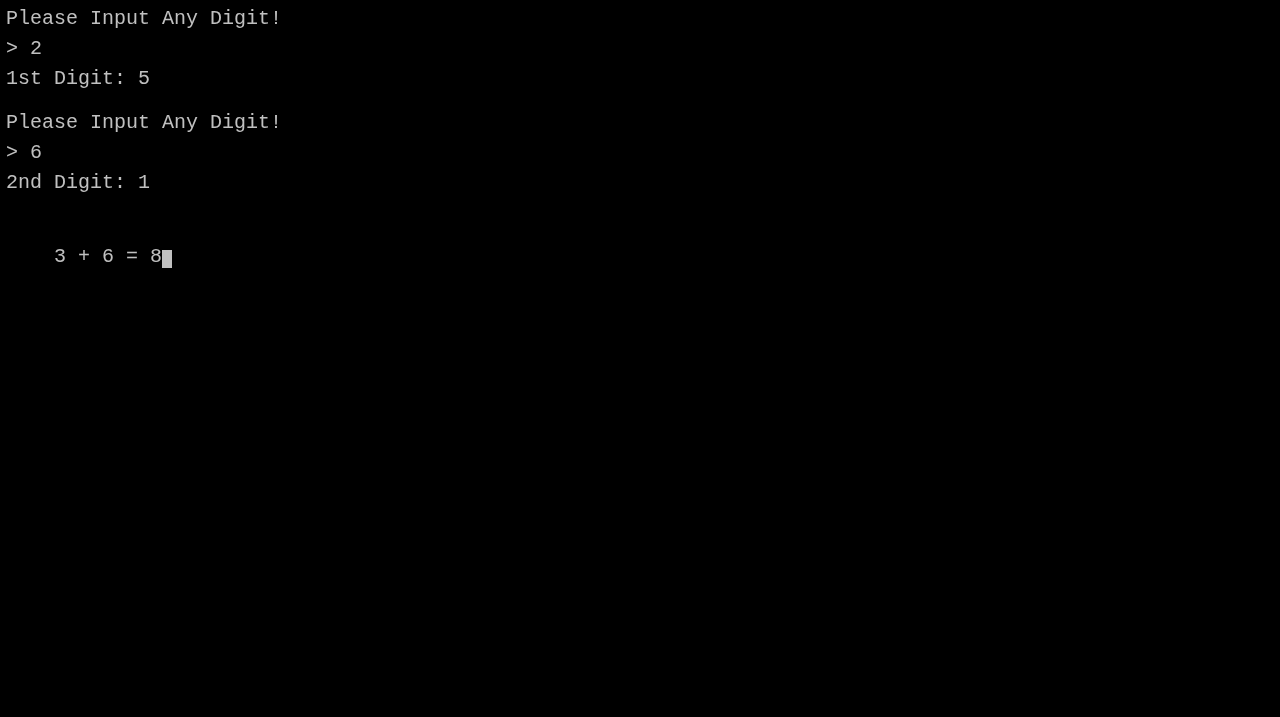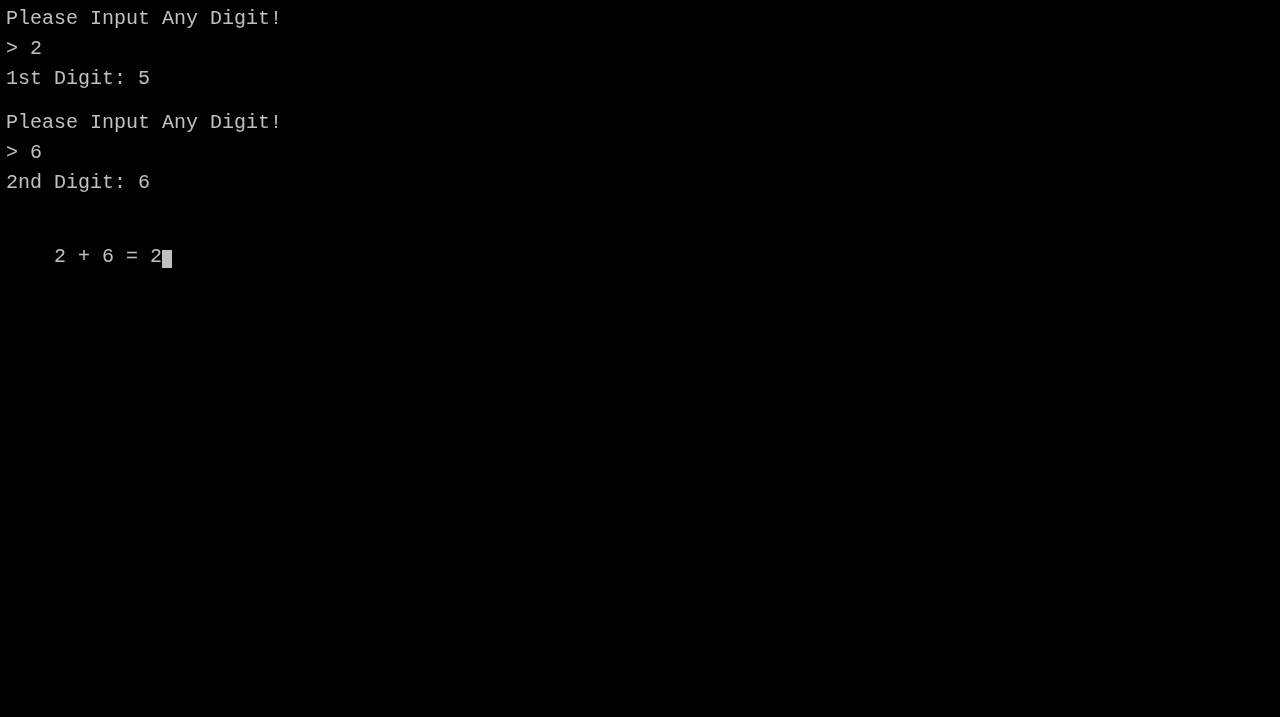--- a/index.html
+++ b/index.html
@@ -45,18 +45,18 @@
 </head>
 <body>
 
 <div>
   <div class="terminal-line">Please Input Any Digit!</div>
   <div class="terminal-line">&gt; 2</div>
   <div class="terminal-line">1st Digit: 5</div>
   <div class="spacer"></div>
   <div class="terminal-line">Please Input Any Digit!</div>
   <div class="terminal-line">&gt; 6</div>
-  <div class="terminal-line">2nd Digit: 6</div>
+  <div class="terminal-line">2nd Digit: 1</div>
   <div class="spacer"></div>
   <div class="terminal-line">
-    <span>2 + 6 = 2</span><span class="cursor"></span>
+    <span>3 + 6 = 8</span><span class="cursor"></span>
   </div>
 </div>
 
 </body></html>

